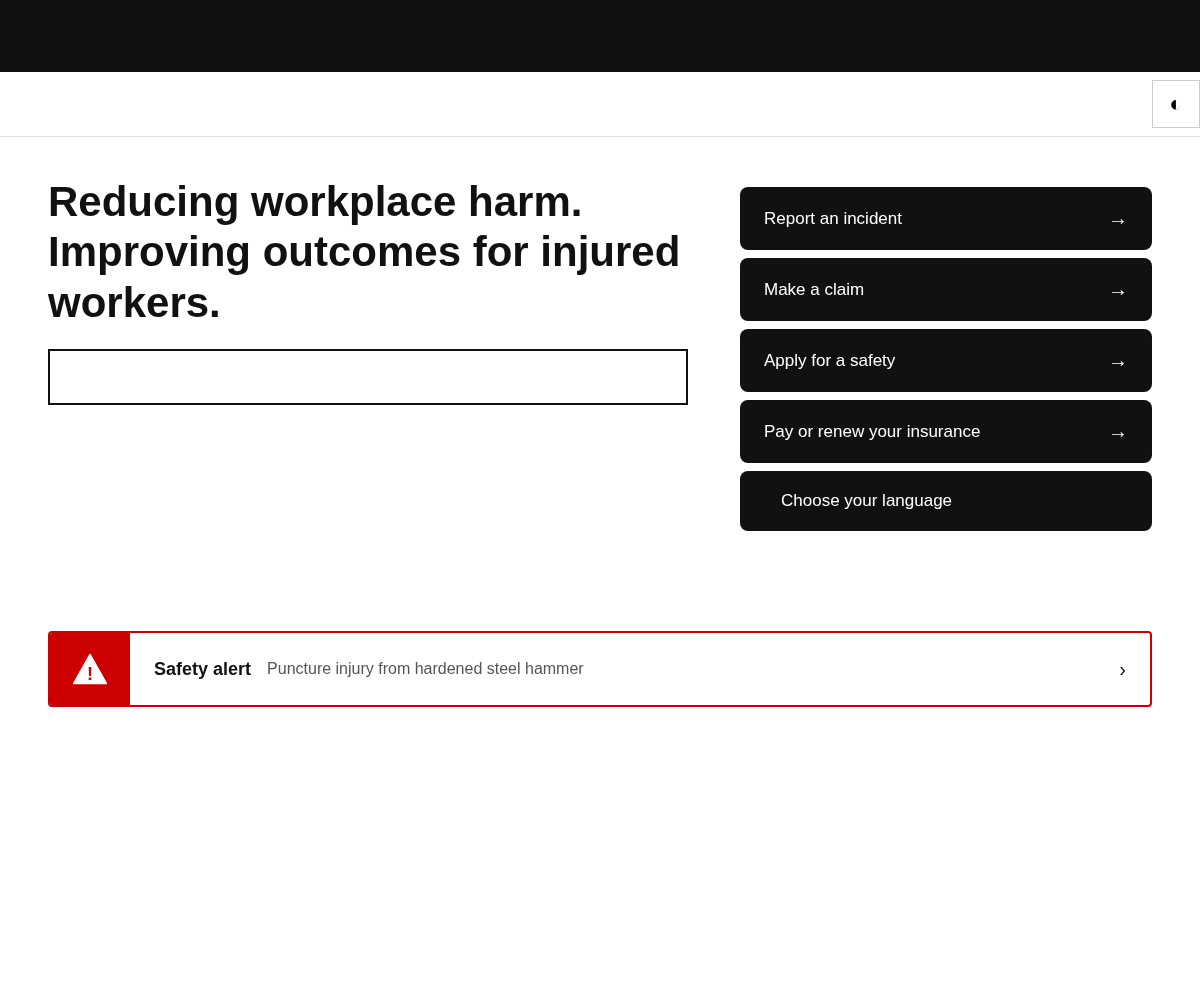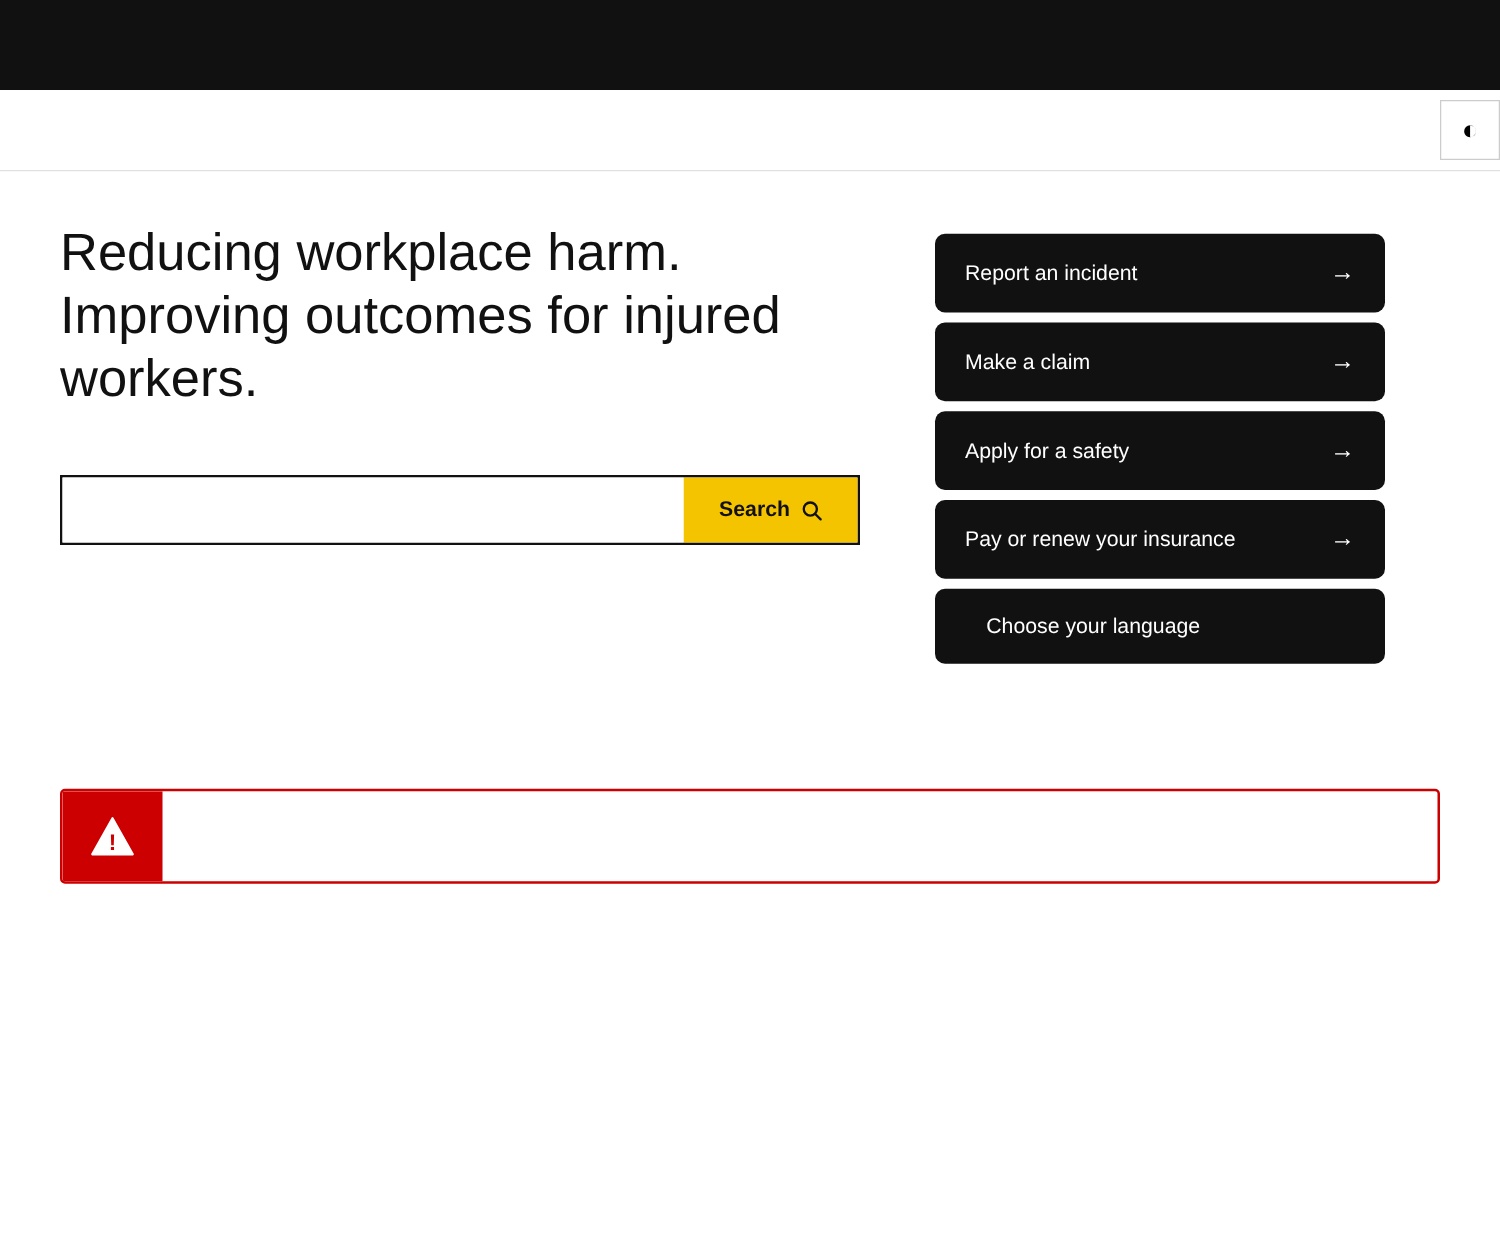--- a/index.html
+++ b/index.html
@@ -51,24 +51,24 @@
     }
 
     
     .left-section {
       flex: 1;
       max-width: 660px;
     }
 
     .hero-heading {
       font-size: 42px;
-      font-weight: 400;
+      font-weight: 700;
       color: #111111;
       line-height: 1.2;
-      margin-bottom: 52px;
+      margin-bottom: 21px;
     }
 
     .search-bar {
       display: flex;
       width: 100%;
       max-width: 640px;
       height: 56px;
       border: 2px solid #111111;
     }
 
@@ -89,21 +89,21 @@
       font-size: 17px;
       font-weight: 600;
       display: flex;
       align-items: center;
       gap: 8px;
       color: #111111;
     }
 
     
     .right-section {
-      width: 360px;
+      width: 412px;
       display: flex;
       flex-direction: column;
       gap: 8px;
       margin-top: 10px;
     }
 
     .action-button {
       display: flex;
       align-items: center;
       justify-content: space-between;
@@ -225,27 +225,20 @@
 </div>
 
 <div class="main-content">
 
   <div class="left-section">
 
     <h1 class="hero-heading">Reducing workplace harm. Improving outcomes for injured workers.</h1>
 
     <div class="search-bar">
       <input type="text" class="search-input" placeholder="" style="">
-      <button class="search-button">
-        <span>Search</span>
-        <svg class="search-icon-svg" viewBox="0 0 24 24" fill="none" stroke="#111111" stroke-width="2.5" stroke-linecap="round" stroke-linejoin="round">
-          <circle cx="11" cy="11" r="7"></circle>
-          <line x1="16.5" y1="16.5" x2="22" y2="22"></line>
-        </svg>
-      </button>
     </div>
 
   </div>
 
   <div class="right-section">
 
     <button class="action-button">
       <span>Report an incident</span>
       <span class="arrow">→</span>
     </button>
@@ -277,17 +270,22 @@
 
   <div class="safety-alert-card">
 
     <div class="safety-alert-icon-box">
       <svg class="alert-triangle" viewBox="0 0 40 36" fill="none" xmlns="http://www.w3.org/2000/svg">
         <polygon points="20,2 38,34 2,34" fill="white" stroke="white" stroke-width="2" stroke-linejoin="round"></polygon>
         <text x="20" y="30" text-anchor="middle" font-size="20" font-weight="900" fill="#cc0000" font-family="Arial, sans-serif">!</text>
       </svg>
     </div>
 
+    <div class="safety-alert-content">
+      <span class="safety-alert-label">Safety alert</span>
+      <span class="safety-alert-text">Puncture injury from hardened steel hammer</span>
+      <span class="safety-alert-chevron">›</span>
+    </div>
 
   </div>
 
 
 </div>
 
 </body></html>

